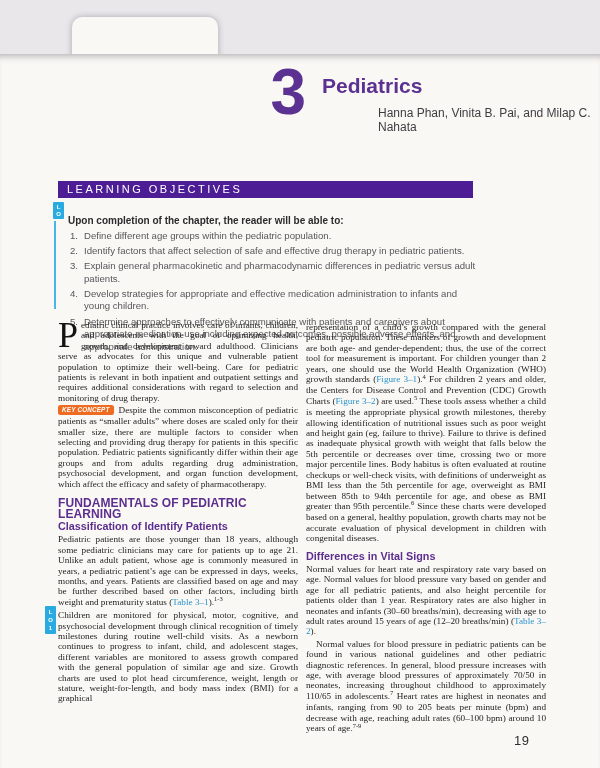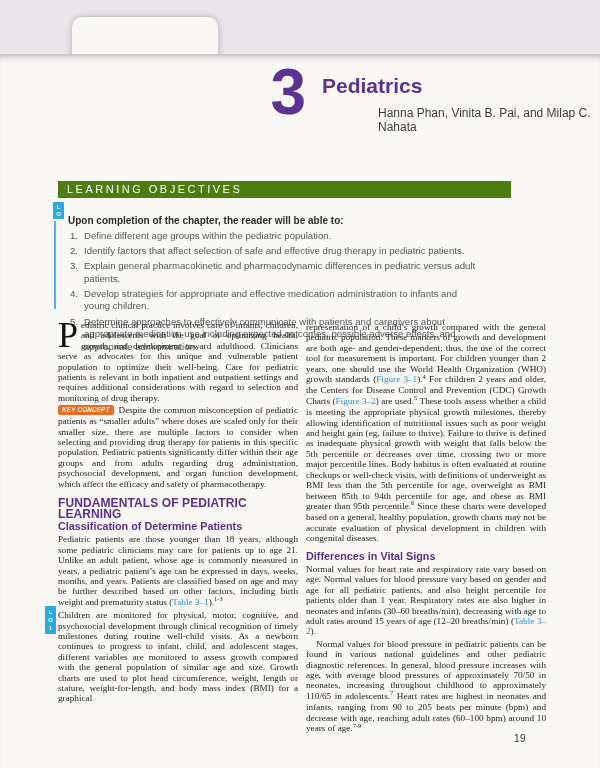--- a/index.html
+++ b/index.html
@@ -30,21 +30,21 @@
     position:absolute;left:322px;top:74px;
     font-size:21px;font-weight:700;color:#5b3191;
   }
   .chapter-authors{
     position:absolute;left:334px;top:106px;
     font-size:12px;color:#3f3d40;margin-left:44px;
   }
   
   .lo-box{position:absolute;left:58px;top:181px;width:420px;}
   .lo-bar{
-    width:453px;height:17px;background:#4d7c0f;color:#fff;
+    width:415px;height:17px;background:#4c1d95;color:#fff;
     font-size:11px;letter-spacing:2.5px;line-height:17px;padding-left:9px;
     box-sizing:border-box;
   }
   .lo-badge{
     position:absolute;left:-5px;top:21px;width:11px;
     background:#29abe2;color:#fff;font-size:6px;font-weight:700;line-height:6.5px;
     text-align:center;padding:2px 0;white-space:pre-line;border-radius:1px;
   }
   .lo-vline{position:absolute;left:-4px;top:40px;width:2px;height:88px;background:#29abe2;opacity:.85;}
   .lo-content{padding:5px 0 0 10px;}
@@ -79,21 +79,21 @@
   .link{color:#2b93cc;}
   .sup{font-size:6.5px;position:relative;top:-3.5px;}
   
   .lo1-badge{
     position:absolute;left:45px;top:606px;width:11px;
     background:#29abe2;color:#fff;font-family:"Liberation Sans",sans-serif;
     font-size:6px;font-weight:700;line-height:8px;text-align:center;
     padding:2px 0;white-space:pre-line;border-radius:1px;
   }
   
-  .page-number{position:absolute;left:514px;top:733px;font-size:10px;color:#2f2f2f;letter-spacing:.5px;}
+  .page-number{position:absolute;left:514px;top:733px;font-size:13px;color:#2f2f2f;letter-spacing:.5px;}
 </style>
 </head>
 <body>
 
 <div class="top-band"></div>
 <div class="chapter-tab"></div>
 <div class="sheet"></div>
 
 <div class="chapter-number">3</div>
 <div class="chapter-title">Pediatrics</div>
@@ -114,21 +114,21 @@
         <li>Determine approaches to effectively communicate with patients and caregivers about appropriate medication use including expected outcomes, possible adverse effects, and appropriate administration.</li>
       </ol>
   </div>
 </div>
 
 <div class="columns">
   <div class="col col-left">
     <p><span class="dropcap">P</span><span>ediatric clinical practice involves care of infants, children, and adolescents with the goal of optimizing health, growth, and development toward adulthood. Clinicians serve as advocates for this unique and vulnerable patient population to optimize their well-being. Care for pediatric patients is relevant in both inpatient and outpatient settings and requires additional considerations with regard to selection and monitoring of drug therapy.</span></p>
     <p><span class="kc">KEY CONCEPT</span><span> Despite the common misconception of pediatric patients as “smaller adults” where doses are scaled only for their smaller size, there are multiple factors to consider when selecting and providing drug therapy for patients in this specific population. Pediatric patients significantly differ within their age groups and from adults regarding drug administration, psychosocial development, and organ function development, which affect the efficacy and safety of pharmacotherapy.</span></p>
     <h2 class="mt">FUNDAMENTALS OF PEDIATRIC LEARNING</h2>
-    <h3 class="tight">Classification of Determine Patients</h3>
+    <h3 class="tight">Classification of Identify Patients</h3>
     <p><span>Pediatric patients are those younger than 18 years, although some pediatric clinicians may care for patients up to age 21. Unlike an adult patient, whose age is commonly measured in years, a pediatric patient’s age can be expressed in days, weeks, months, and years. Patients are classified based on age and may be further described based on other factors, including birth weight and prematurity status (</span><span class="link">Table 3–1</span><span>).</span><span class="sup">1-3</span></p>
     <p>Children are monitored for physical, motor, cognitive, and psychosocial development through clinical recognition of timely milestones during routine well-child visits. As a newborn continues to progress to infant, child, and adolescent stages, different variables are monitored to assess growth compared with the general population of similar age and size. Growth charts are used to plot head circumference, weight, length or stature, weight-for-length, and body mass index (BMI) for a graphical</p>
   </div>
   <div class="col col-right">
     <p><span>representation of a child’s growth compared with the general pediatric population. These markers of growth and development are both age- and gender-dependent; thus, the use of the correct tool for measurement is important. For children younger than 2 years, one should use the World Health Organization (WHO) growth standards (</span><span class="link">Figure 3–1</span><span>).</span><span class="sup">4</span><span> For children 2 years and older, the Centers for Disease Control and Prevention (CDC) Growth Charts (</span><span class="link">Figure 3–2</span><span>) are used.</span><span class="sup">5</span><span> These tools assess whether a child is meeting the appropriate physical growth milestones, thereby allowing identification of nutritional issues such as poor weight and height gain (eg, failure to thrive). Failure to thrive is defined as inadequate physical growth with weight that falls below the 5th percentile or decreases over time, crossing two or more major percentile lines. Body habitus is often evaluated at routine checkups or well-check visits, with definitions of underweight as BMI less than the 5th percentile for age, overweight as BMI between 85th to 94th percentile for age, and obese as BMI greater than 95th percentile.</span><span class="sup">6</span><span> Since these charts were developed based on a general, healthy population, growth charts may not be accurate evaluation of physical development in children with congenital diseases.</span></p>
     <h3>Differences in Vital Signs</h3>
     <p><span>Normal values for heart rate and respiratory rate vary based on age. Normal values for blood pressure vary based on gender and age for all pediatric patients, and also height percentile for patients older than 1 year. Respiratory rates are also higher in neonates and infants (30–60 breaths/min), decreasing with age to adult rates around 15 years of age (12–20 breaths/min) (</span><span class="link">Table 3–2</span><span>).</span></p>
     <p class="indent"><span>Normal values for blood pressure in pediatric patients can be found in various national guidelines and other pediatric diagnostic references. In general, blood pressure increases with age, with average blood pressures of approximately 70/50 in neonates, increasing throughout childhood to approximately 110/65 in adolescents.</span><span class="sup">7</span><span> Heart rates are highest in neonates and infants, ranging from 90 to 205 beats per minute (bpm) and decrease with age, reaching adult rates (60–100 bpm) around 10 years of age.</span><span class="sup">7-9</span></p>
   </div>
 </div>

